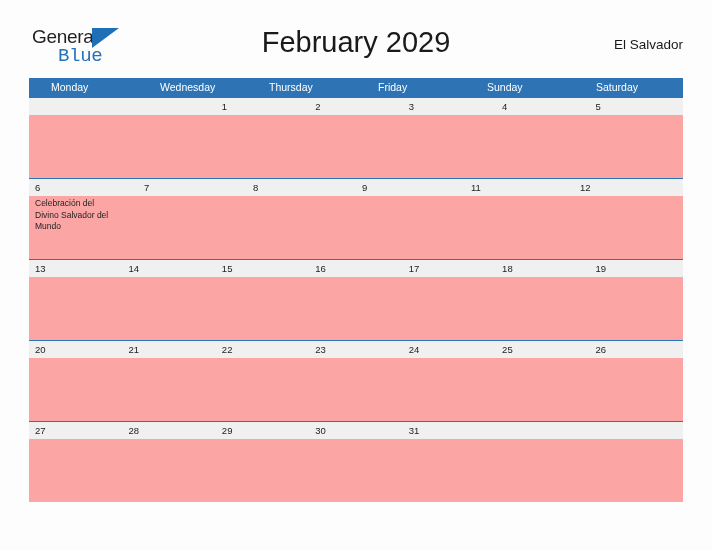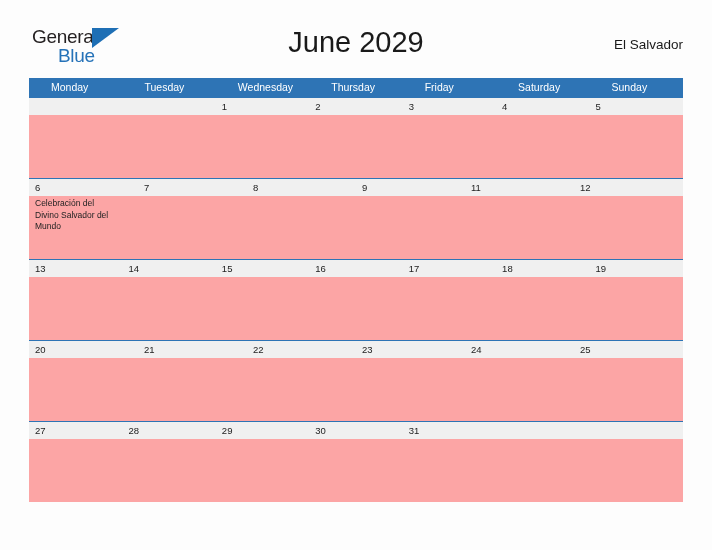--- a/index.html
+++ b/index.html
@@ -44,21 +44,21 @@
     color: #231f20;
     font-family: "Liberation Sans", sans-serif;
   }
   .logo-blue {
     position: absolute;
     left: 26px;
     top: 19px;
     font-size: 19px;
     letter-spacing: -0.3px;
     color: #2572b8;
-    font-family: Liberation Sans, sans-serif;
+    font-family: Liberation Mono, monospace;
   }
   .logo-tri {
     position: absolute;
     left: 60px;
     top: 2px;
     width: 0;
     height: 0;
     border-left: 27px solid #1e6fb5;
     border-bottom: 20px solid transparent;
   }
@@ -154,35 +154,34 @@
 <div class="page">
 
   <div class="header">
 
     <div class="logo">
       <span class="logo-general">General</span>
       <span class="logo-tri"></span>
       <span class="logo-blue">Blue</span>
     </div>
 
-    <div class="month-title">June 2029</div>
+    <div class="month-title">February 2029</div>
 
     <div class="region">El Salvador</div>
   </div>
 
   <div class="calendar">
 
     <div class="dow-row">
       <div class="dow-cell">Monday</div>
-      <div class="dow-cell">Tuesday</div>
       <div class="dow-cell">Wednesday</div>
       <div class="dow-cell">Thursday</div>
       <div class="dow-cell">Friday</div>
+      <div class="dow-cell">Sunday</div>
       <div class="dow-cell">Saturday</div>
-      <div class="dow-cell">Sunday</div>
     </div>
 
     <div class="week">
       <div class="num-row">
         <div class="num-cell"></div>
         <div class="num-cell"></div>
         <div class="num-cell">1</div>
         <div class="num-cell">2</div>
         <div class="num-cell">3</div>
         <div class="num-cell">4</div>
@@ -283,20 +282,21 @@
     </div>
 
     <div class="week">
       <div class="num-row">
         <div class="num-cell">20</div>
         <div class="num-cell">21</div>
         <div class="num-cell">22</div>
         <div class="num-cell">23</div>
         <div class="num-cell">24</div>
         <div class="num-cell">25</div>
+        <div class="num-cell">26</div>
       </div>
       <div class="body-row">
         <div class="body-cell">
             <div class="event"></div>
           </div>
         <div class="body-cell">
             <div class="event"></div>
           </div>
         <div class="body-cell">
             <div class="event"></div>

